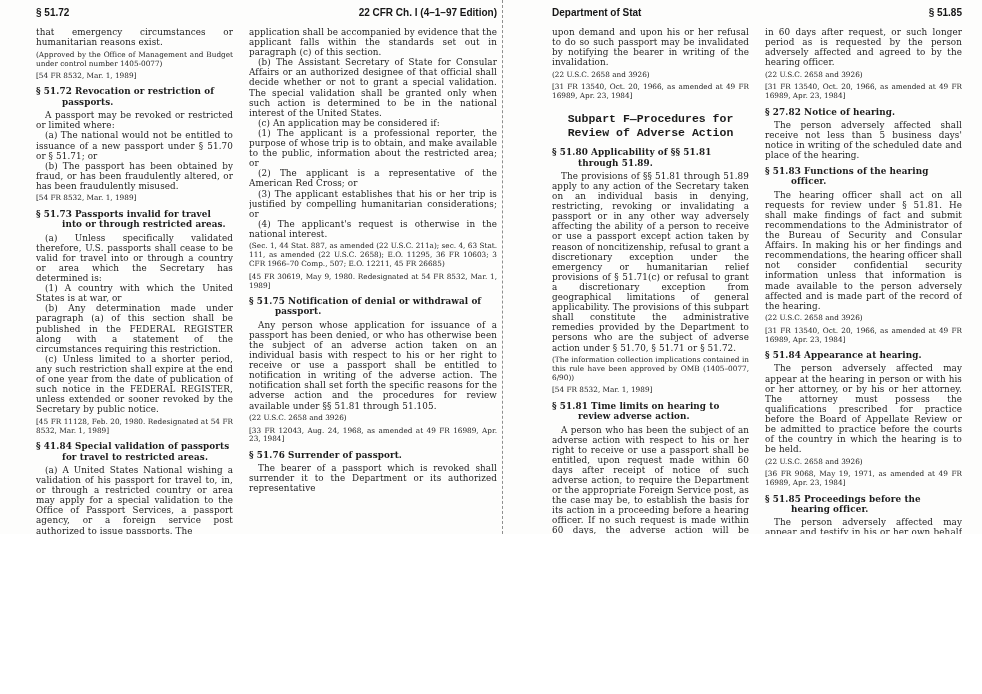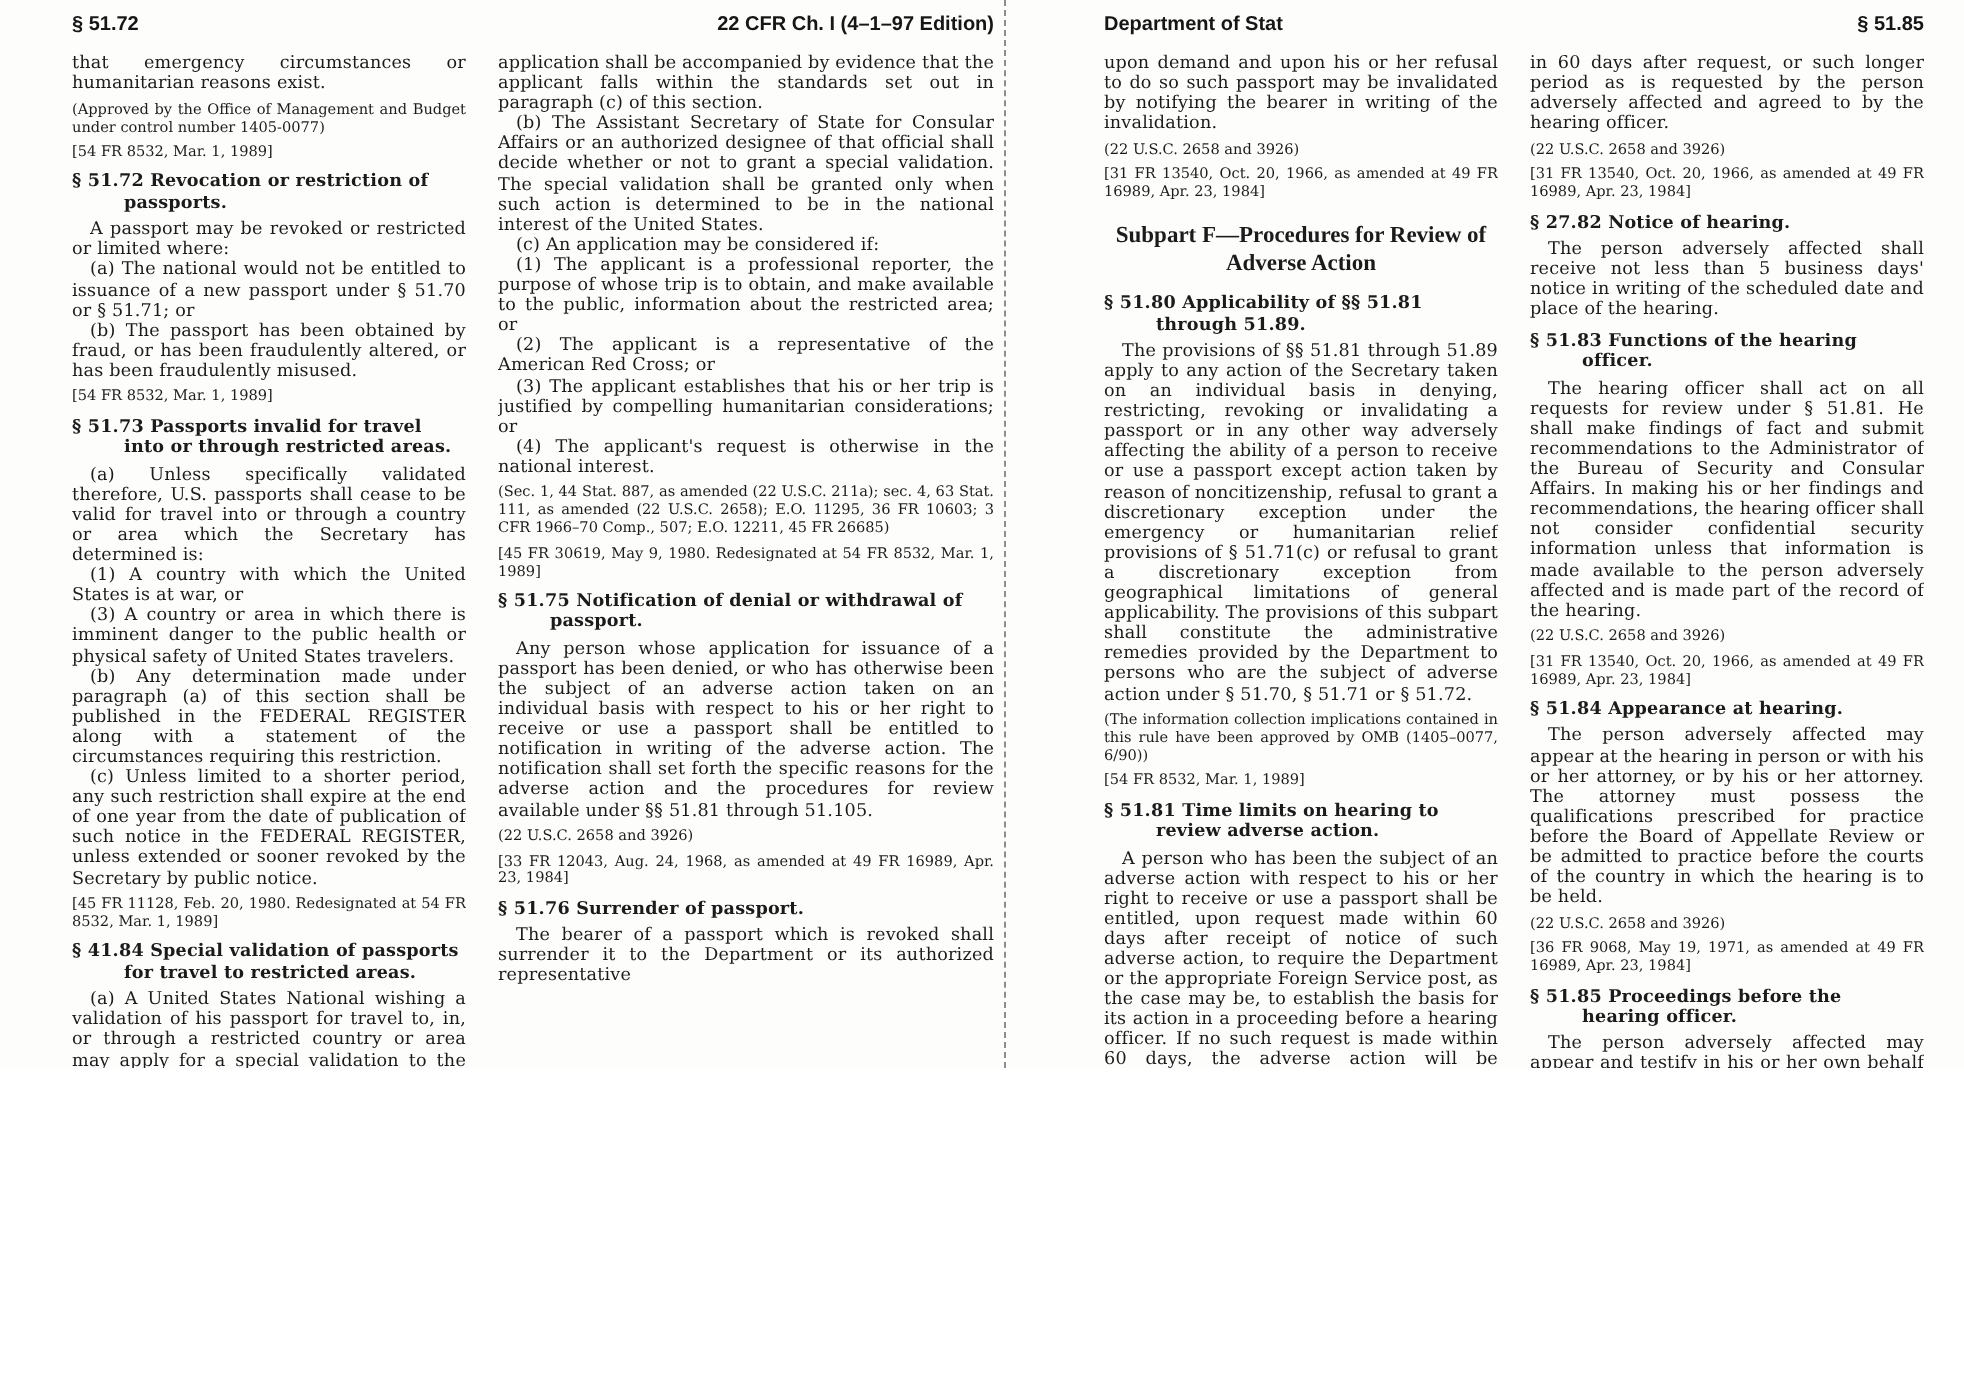--- a/index.html
+++ b/index.html
@@ -35,21 +35,21 @@
   .cont { text-indent:0; }
   .cite {
     font-size:7.3px; line-height:8.9px; letter-spacing:0;
     margin:3.5px 0 3.5px 0;
   }
   .sec {
     font-weight:700; text-align:left; margin:5.5px 0 3px 0;
     padding-left:26px; text-indent:-26px; line-height:10.4px;
   }
   .subpart {
-    font-family:Liberation Serif, serif; font-weight:700;
+    font-family:Liberation Mono, monospace; font-weight:700;
     font-size:11.5px; line-height:13.5px; text-align:center;
     margin:11px 2px 8px 2px; text-indent:0; letter-spacing:0;
   }
   .pagenum {
     position:absolute; top:648px; text-align:left;
     font-size:9.5px; color:#1b1b1b;
   }
   .pagenum-left  { left:36px;  width:461px; }
   .pagenum-right { left:552px; width:410px; }
 </style>
@@ -71,21 +71,20 @@
           <p class="blk cite">(Approved by the Office of Management and Budget under control number 1405-0077)</p>
           <p class="blk cite">[54 FR 8532, Mar. 1, 1989]</p>
           <p class="blk sec">§ 51.72  Revocation or restriction of passports.</p>
           <p class="blk para">A passport may be revoked or restricted or limited where:</p>
           <p class="blk para">(a) The national would not be entitled to issuance of a new passport under § 51.70 or § 51.71; or</p>
           <p class="blk para">(b) The passport has been obtained by fraud, or has been fraudulently altered, or has been fraudulently misused.</p>
           <p class="blk cite">[54 FR 8532, Mar. 1, 1989]</p>
           <p class="blk sec">§ 51.73  Passports invalid for travel into or through restricted areas.</p>
           <p class="blk para">(a) Unless specifically validated therefore, U.S. passports shall cease to be valid for travel into or through a country or area which the Secretary has determined is:</p>
           <p class="blk para">(1) A country with which the United States is at war, or</p>
-          <p class="blk para">(3) A country or area in which there is imminent danger to the public health or physical safety of United States travelers.</p>
           <p class="blk para">(b) Any determination made under paragraph (a) of this section shall be published in the FEDERAL REGISTER along with a statement of the circumstances requiring this restriction.</p>
           <p class="blk para">(c) Unless limited to a shorter period, any such restriction shall expire at the end of one year from the date of publication of such notice in the FEDERAL REGISTER, unless extended or sooner revoked by the Secretary by public notice.</p>
           <p class="blk cite">[45 FR 11128, Feb. 20, 1980. Redesignated at 54 FR 8532, Mar. 1, 1989]</p>
           <p class="blk sec">§ 41.84  Special validation of passports for travel to restricted areas.</p>
           <p class="blk para">(a) A United States National wishing a validation of his passport for travel to, in, or through a restricted country or area may apply for a special validation to the Office of Passport Services, a passport agency, or a foreign service post authorized to issue passports. The</p>
         </div>
       <div class="col col-2">
           <p class="blk cont">application shall be accompanied by evidence that the applicant falls within the standards set out in paragraph (c) of this section.</p>
           <p class="blk para">(b) The Assistant Secretary of State for Consular Affairs or an authorized designee of that official shall decide whether or not to grant a special validation. The special validation shall be granted only when such action is determined to be in the national interest of the United States.</p>
           <p class="blk para">(c) An application may be considered if:</p>

